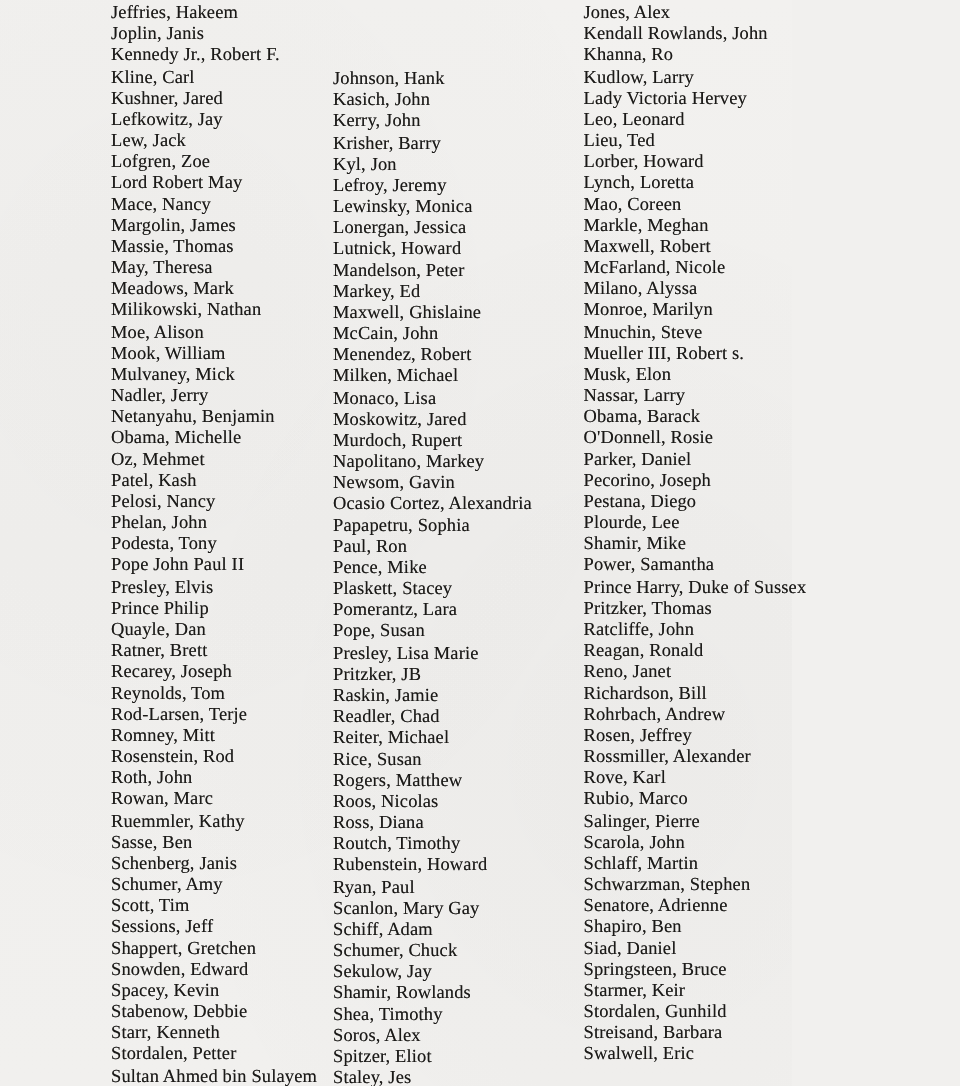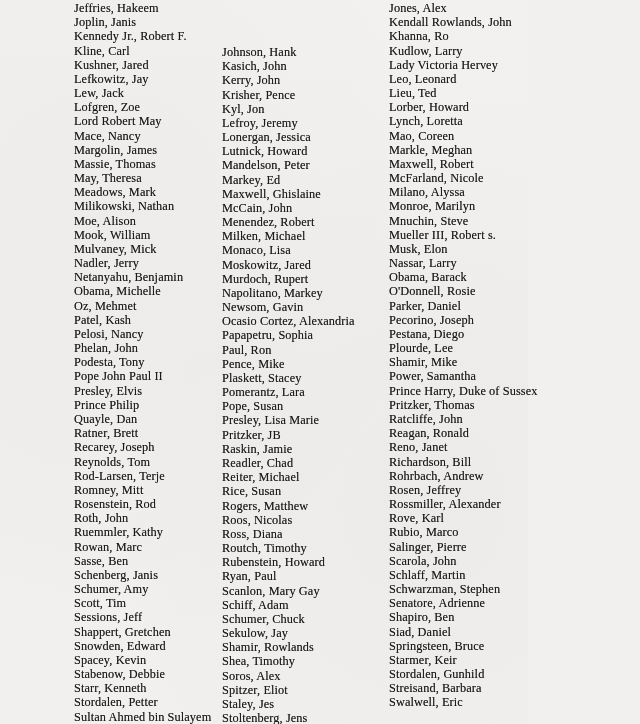--- a/index.html
+++ b/index.html
@@ -75,42 +75,43 @@
       <div class="name-row">Presley, Elvis</div>
       <div class="name-row">Prince Philip</div>
       <div class="name-row">Quayle, Dan</div>
       <div class="name-row">Ratner, Brett</div>
       <div class="name-row">Recarey, Joseph</div>
       <div class="name-row">Reynolds, Tom</div>
       <div class="name-row">Rod-Larsen, Terje</div>
       <div class="name-row">Romney, Mitt</div>
       <div class="name-row">Rosenstein, Rod</div>
       <div class="name-row">Roth, John</div>
+      <div class="name-row">Rowan, Marc</div>
       <div class="name-row">Ruemmler, Kathy</div>
-      <div class="name-row">Rowan, Marc</div>
       <div class="name-row">Sasse, Ben</div>
       <div class="name-row">Schenberg, Janis</div>
       <div class="name-row">Schumer, Amy</div>
       <div class="name-row">Scott, Tim</div>
       <div class="name-row">Sessions, Jeff</div>
       <div class="name-row">Shappert, Gretchen</div>
       <div class="name-row">Snowden, Edward</div>
       <div class="name-row">Spacey, Kevin</div>
       <div class="name-row">Stabenow, Debbie</div>
       <div class="name-row">Starr, Kenneth</div>
       <div class="name-row">Stordalen, Petter</div>
       <div class="name-row">Sultan Ahmed bin Sulayem</div>
     </div>
   <div class="name-col col-2">
       <div class="name-row">Johnson, Hank</div>
       <div class="name-row">Kasich, John</div>
       <div class="name-row">Kerry, John</div>
-      <div class="name-row">Krisher, Pence</div>
+      <div class="name-row">Krisher, Barry</div>
       <div class="name-row">Kyl, Jon</div>
       <div class="name-row">Lefroy, Jeremy</div>
+      <div class="name-row">Lewinsky, Monica</div>
       <div class="name-row">Lonergan, Jessica</div>
       <div class="name-row">Lutnick, Howard</div>
       <div class="name-row">Mandelson, Peter</div>
       <div class="name-row">Markey, Ed</div>
       <div class="name-row">Maxwell, Ghislaine</div>
       <div class="name-row">McCain, John</div>
       <div class="name-row">Menendez, Robert</div>
       <div class="name-row">Milken, Michael</div>
       <div class="name-row">Monaco, Lisa</div>
       <div class="name-row">Moskowitz, Jared</div>

